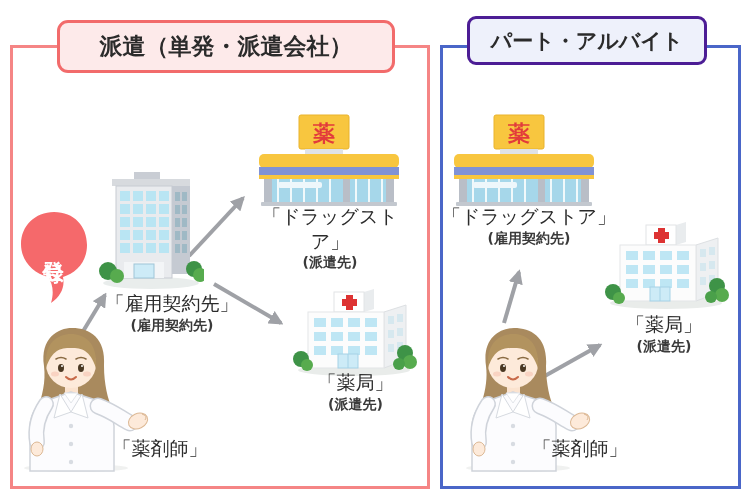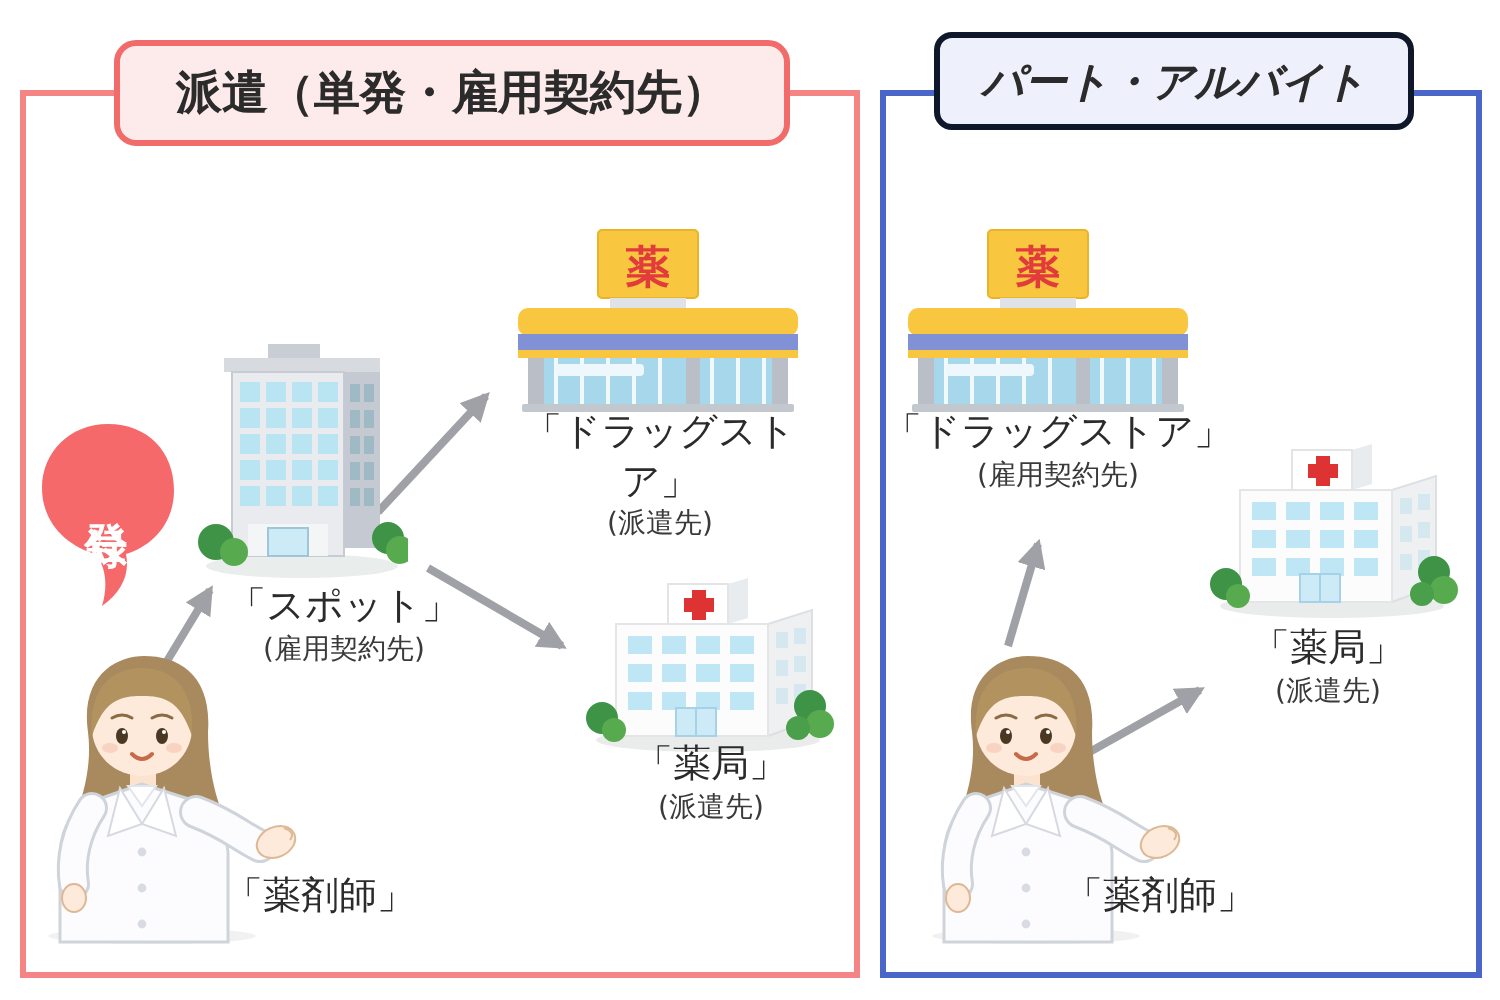--- a/index.html
+++ b/index.html
@@ -6,26 +6,26 @@
   body{width:750px;height:500px;position:relative;overflow:hidden;
        font-family:"DejaVu Sans","Liberation Sans",sans-serif;color:#2b2b2b;}
   .panel{position:absolute;background:#fff;box-sizing:border-box;z-index:0;}
   .panel-left{left:10px;top:45px;width:420px;height:444px;border:3px solid #f58585;}
   .panel-right{left:440px;top:45px;width:301px;height:444px;border:3px solid #4a66c8;}
   .titlebox{position:absolute;display:flex;align-items:center;justify-content:center;
             font-weight:bold;color:#2b2b2b;box-sizing:border-box;z-index:3;}
   .title-left{left:57px;top:20px;width:338px;height:53px;background:#fdeaea;
               border:3px solid #f26b6b;border-radius:11px;font-size:23px;}
   .title-right{left:467px;top:16px;width:240px;height:49px;background:#eef1fb;
-               border:3px solid #0f172a;border-radius:9px;font-size:21px;font-style:italic;}
+               border:3px solid #4c1d95;border-radius:9px;font-size:21px;}
   .overlay{position:absolute;left:0;top:0;z-index:1;pointer-events:none;}
   .node{position:absolute;z-index:2;}
   .node-label{position:absolute;z-index:2;text-align:center;line-height:1.3;}
   .node-label .main{font-size:19px;font-weight:normal;color:#2b2b2b;}
-  .node-label .sub{font-size:14px;font-weight:normal;color:#3a3a3a;}
+  .node-label .sub{font-size:14px;font-weight:bold;color:#3a3a3a;}
   .bubble-wrap{position:absolute;left:18px;top:211px;width:72px;height:94px;z-index:3;}
   .bubble-text{position:absolute;top:8px;left:0;width:70px;height:58px;
                display:flex;align-items:center;justify-content:center;
                writing-mode:vertical-rl;color:#ffffff;font-size:21px;
                font-weight:bold;letter-spacing:4px;}
   svg{display:block;}
 </style>
 </head>
 <body>
 
@@ -190,39 +190,39 @@
   <g stroke="#9fa1a6" stroke-width="4">
     <line x1="79" y1="338" x2="105" y2="295" marker-end="url(#ah)"></line>
     <line x1="189" y1="256" x2="243" y2="198" marker-end="url(#ah)"></line>
     <line x1="214" y1="284" x2="281" y2="323" marker-end="url(#ah)"></line>
     <line x1="504" y1="323" x2="519" y2="272" marker-end="url(#ah)"></line>
     <line x1="543" y1="377" x2="600" y2="345" marker-end="url(#ah)"></line>
   </g>
 </svg>
 
 <div class="titlebox title-left">
-  <span>派遣（単発・雇用契約先）</span>
+  <span>派遣（単発・派遣会社）</span>
 </div>
 <div class="titlebox title-right">
   <span>パート・アルバイト</span>
 </div>
 
 <svg class="node" style="left:258px;top:114px" width="142" height="92" viewBox="0 0 142 92">
     <use href="#sym-drugstore"></use>
   </svg>
 <div class="node-label" style="left:244px;top:204px;width:172px">
   <div class="main">「ドラッグストア」</div>
   <div class="sub">(派遣先)</div>
 </div>
 
 <svg class="node" style="left:98px;top:168px" width="106" height="122" viewBox="0 0 106 122">
     <use href="#sym-office"></use>
   </svg>
 <div class="node-label" style="left:92px;top:291px;width:160px">
-  <div class="main">「スポット」</div>
+  <div class="main">「雇用契約先」</div>
   <div class="sub">(雇用契約先)</div>
 </div>
 
 <svg class="node" style="left:292px;top:286px" width="125" height="90" viewBox="0 0 125 90">
     <use href="#sym-pharmacy"></use>
   </svg>
 <div class="node-label" style="left:293px;top:370px;width:125px">
   <div class="main">「薬局」</div>
   <div class="sub">(派遣先)</div>
 </div>

